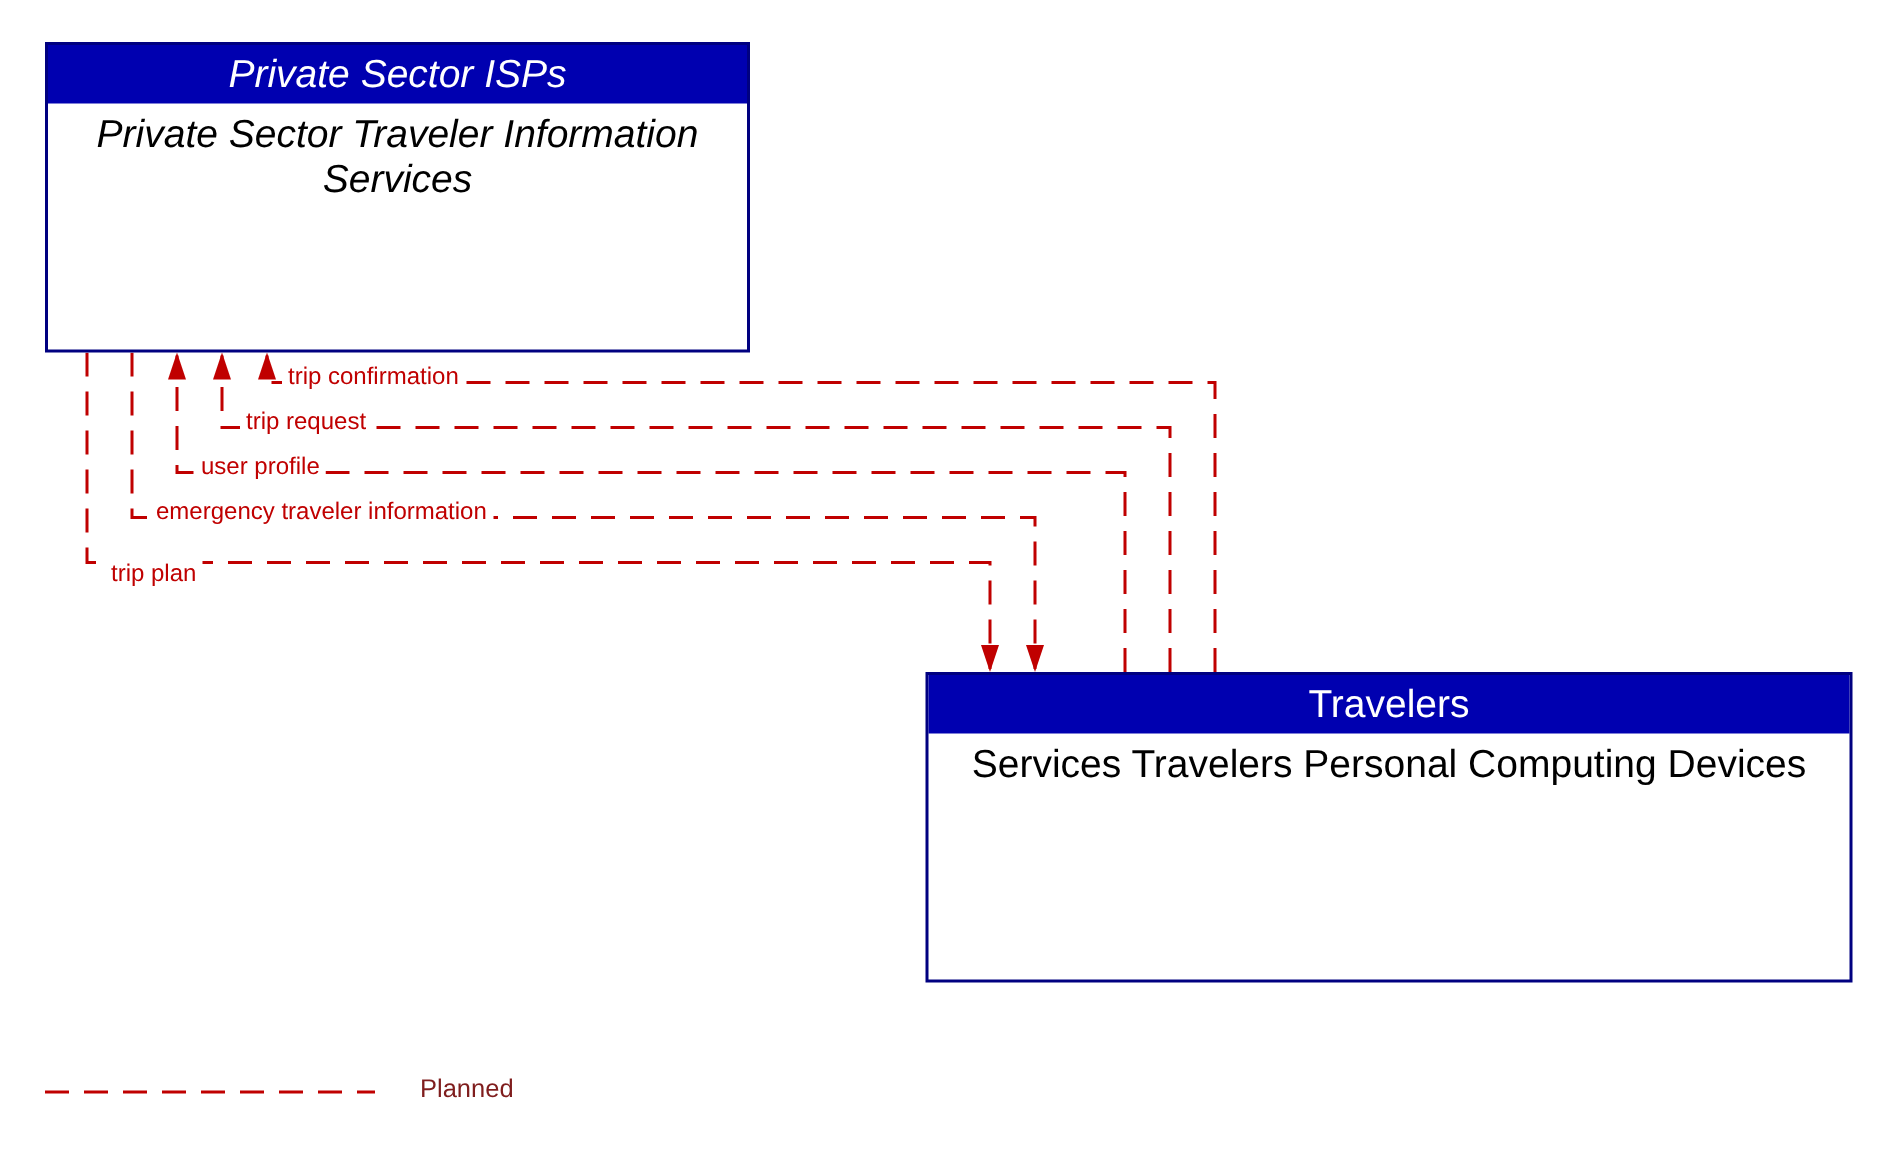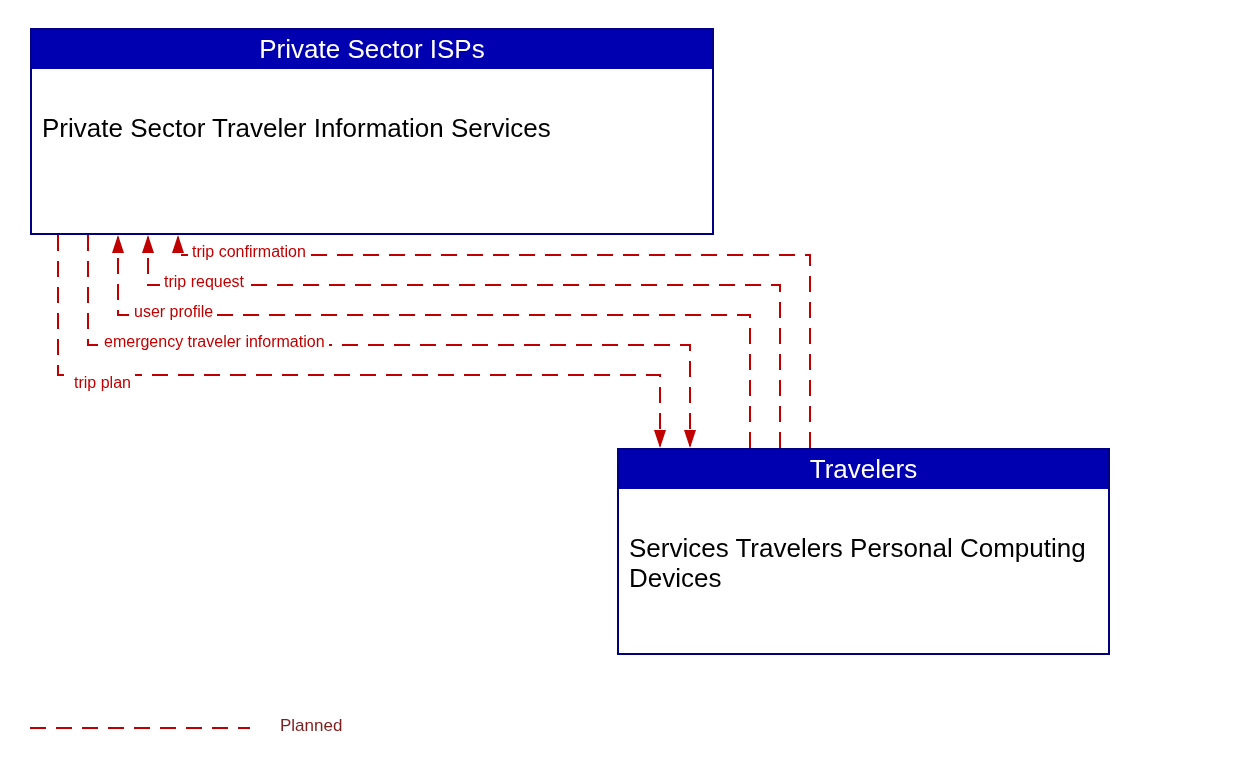--- a/index.html
+++ b/index.html
@@ -22,24 +22,23 @@
     background: #0000b0;
     color: #ffffff;
     font-size: 26px;
     text-align: center;
     padding: 4px 6px;
     font-weight: normal;
   }
   .box-body {
     color: #000000;
     font-size: 26px;
-    text-align: left;
+    text-align: center;
     padding: 6px 10px;
     line-height: 1.15;
-    margin-top: 39px;
   }
   .flow-label {
     position: absolute;
     color: #c00000;
     font-size: 16px;
     background: #ffffff;
     padding: 0 4px;
     white-space: nowrap;
   }
   .legend-label {
@@ -73,26 +72,26 @@
 
   <path d="M 750 448 L 750 315 L 118 315 L 118 237" stroke="#c00000" stroke-width="2" stroke-dasharray="16,10" fill="none" marker-end="url(#arrow)"></path>
 
   <path d="M 88 235 L 88 345 L 690 345 L 690 446" stroke="#c00000" stroke-width="2" stroke-dasharray="16,10" fill="none" marker-end="url(#arrow)"></path>
 
   <path d="M 58 235 L 58 375 L 660 375 L 660 446" stroke="#c00000" stroke-width="2" stroke-dasharray="16,10" fill="none" marker-end="url(#arrow)"></path>
 
   <path d="M 30 728 L 250 728" stroke="#c00000" stroke-width="2" stroke-dasharray="16,10" fill="none"></path>
 </svg>
 
-<div class="box" style="left:30px; top:28px; width:684px; height:207px;">
+<div class="box" style="left:30px; top:28px; width:470px; height:207px;font-style:italic;">
   <div class="box-header">Private Sector ISPs</div>
   <div class="box-body">Private Sector Traveler Information Services</div>
 </div>
 
-<div class="box" style="left:617px; top:448px; width:493px; height:207px;">
+<div class="box" style="left:617px; top:448px; width:618px; height:207px;">
   <div class="box-header">Travelers</div>
   <div class="box-body">Services Travelers Personal Computing Devices</div>
 </div>
 
 <div class="flow-label" style="left:188px; top:243px;">trip confirmation</div>
 <div class="flow-label" style="left:160px; top:273px;">trip request</div>
 <div class="flow-label" style="left:130px; top:303px;">user profile</div>
 <div class="flow-label" style="left:100px; top:333px;">emergency traveler information</div>
 <div class="flow-label" style="left:70px; top:374px;">trip plan</div>
 

